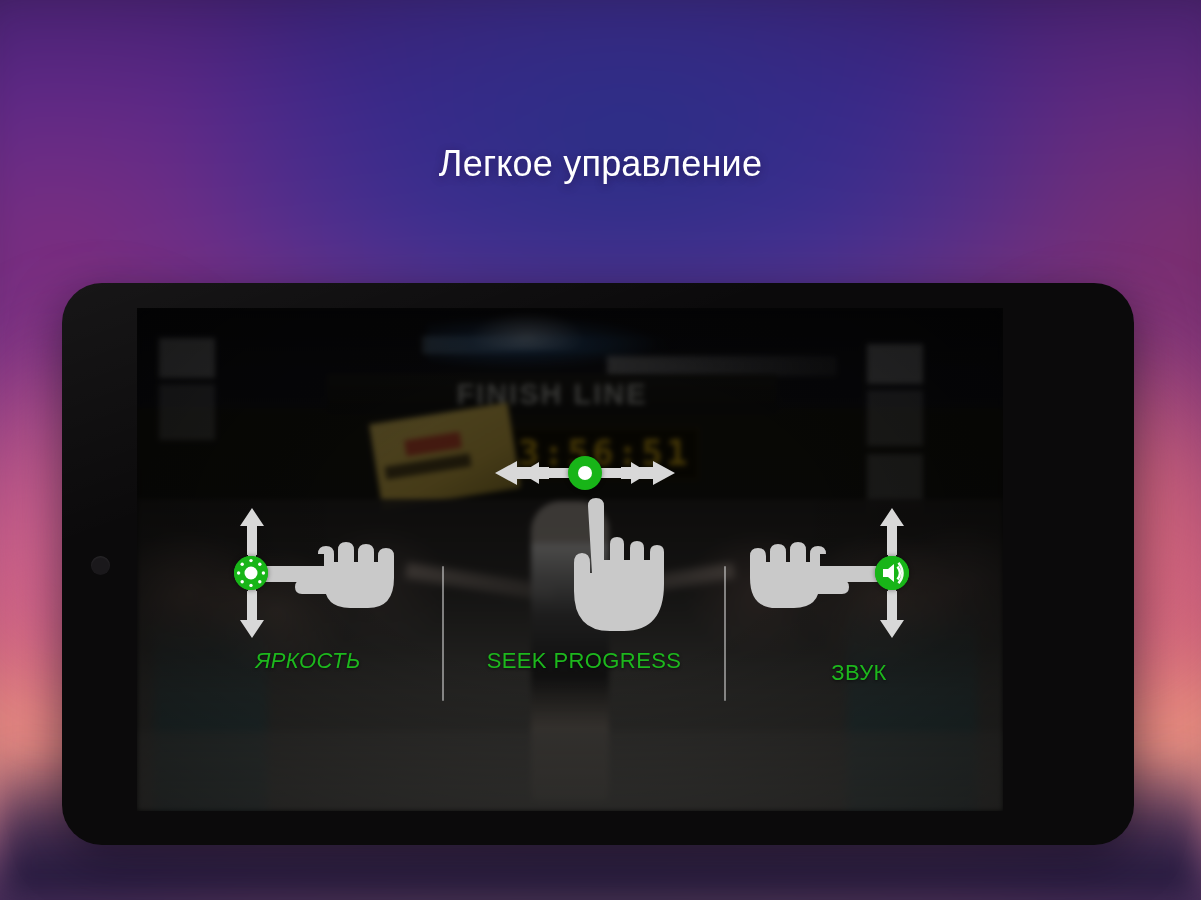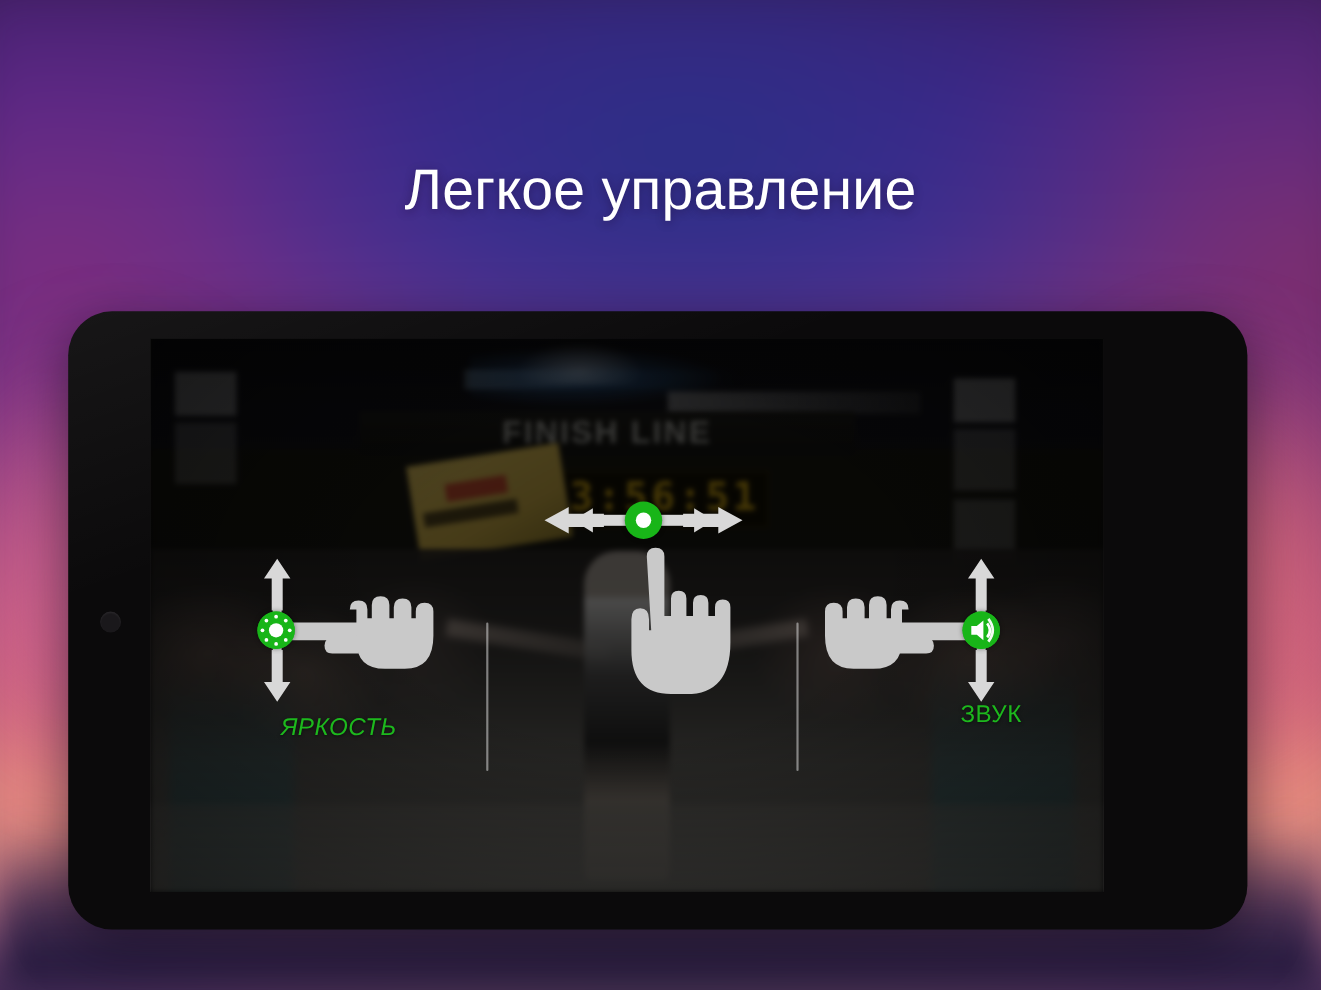--- a/index.html
+++ b/index.html
@@ -67,21 +67,21 @@
     filter: blur(16px);
   }
 
   
   .headline {
     position: absolute;
     left: 0; right: 0;
     top: 143px;
     text-align: center;
     color: #ffffff;
-    font-size: 52px;
+    font-size: 36px;
     font-weight: 400;
     letter-spacing: 0.2px;
     font-family: "Liberation Sans", sans-serif;
     text-shadow: 0 2px 9px rgba(30,10,50,0.45);
   }
 
   
   .phone {
     position: absolute;
     left: 62px;
@@ -431,20 +431,21 @@
         </div>
 
         <div class="gest" style="left:415px; top:190px; width:110px; height:140px;">
           <svg width="110" height="140" viewBox="0 0 110 140">
             <g fill="#c9c9c9">
               <path d="M36 8 q0 -8 8 -8 q8 0 8 8 l0 54 l6 0 l0 -16 q0 -7 7 -7 q7 0 7 7 l0 16 l6 0 l0 -12 q0 -7 7 -7 q7 0 7 7 l0 12 l6 0 l0 -8 q0 -7 7 -7 q7 0 7 7 l0 32 q0 47 -40 47 l-14 0 q-36 0 -36 -40 l0 -28 q0 -10 8 -10 q8 0 8 10 l0 10 l2 0 Z"></path>
             </g>
           </svg>
         </div>
 
+        <div class="ctl-label" style="left:447px; top:340px;">SEEK PROGRESS</div>
 
         <div class="gest" style="left:595px; top:200px; width:190px; height:130px;">
           <svg width="190" height="130" viewBox="0 0 190 130">
 
             <g fill="#d8d8d8">
               <path d="M160 0 L172 18 L165 18 L165 47 L155 47 L155 18 L148 18 Z"></path>
               <path d="M160 130 L148 112 L155 112 L155 83 L165 83 L165 112 L172 112 Z"></path>
               <rect x="156" y="44" width="8" height="42"></rect>
             </g>
 
@@ -459,18 +460,18 @@
           <svg style="position:absolute; left:143px; top:48px;" width="34" height="34" viewBox="0 0 34 34">
             <circle cx="17" cy="17" r="17" fill="#18b518"></circle>
             <g fill="#ffffff">
               <path d="M8 13 L13 13 L19 8 L19 26 L13 21 L8 21 Z"></path>
               <path d="M21.5 11.5 q4.5 5.5 0 11 l1.9 1.7 q5.6 -6.6 0 -14.4 Z"></path>
               <path d="M22.5 7.5 q7.5 9.5 0 19 l2.0 1.6 q8.6 -10.8 0 -22.2 Z" opacity="0.95"></path>
             </g>
           </svg>
         </div>
 
-        <div class="ctl-label" style="left:722px; top:328px;margin-left:42px;">ЗВУК</div>
+        <div class="ctl-label" style="left:722px; top:352px;">ЗВУК</div>
 
       </div>
     </div>
   </div>
 </div>
 
 </body></html>

